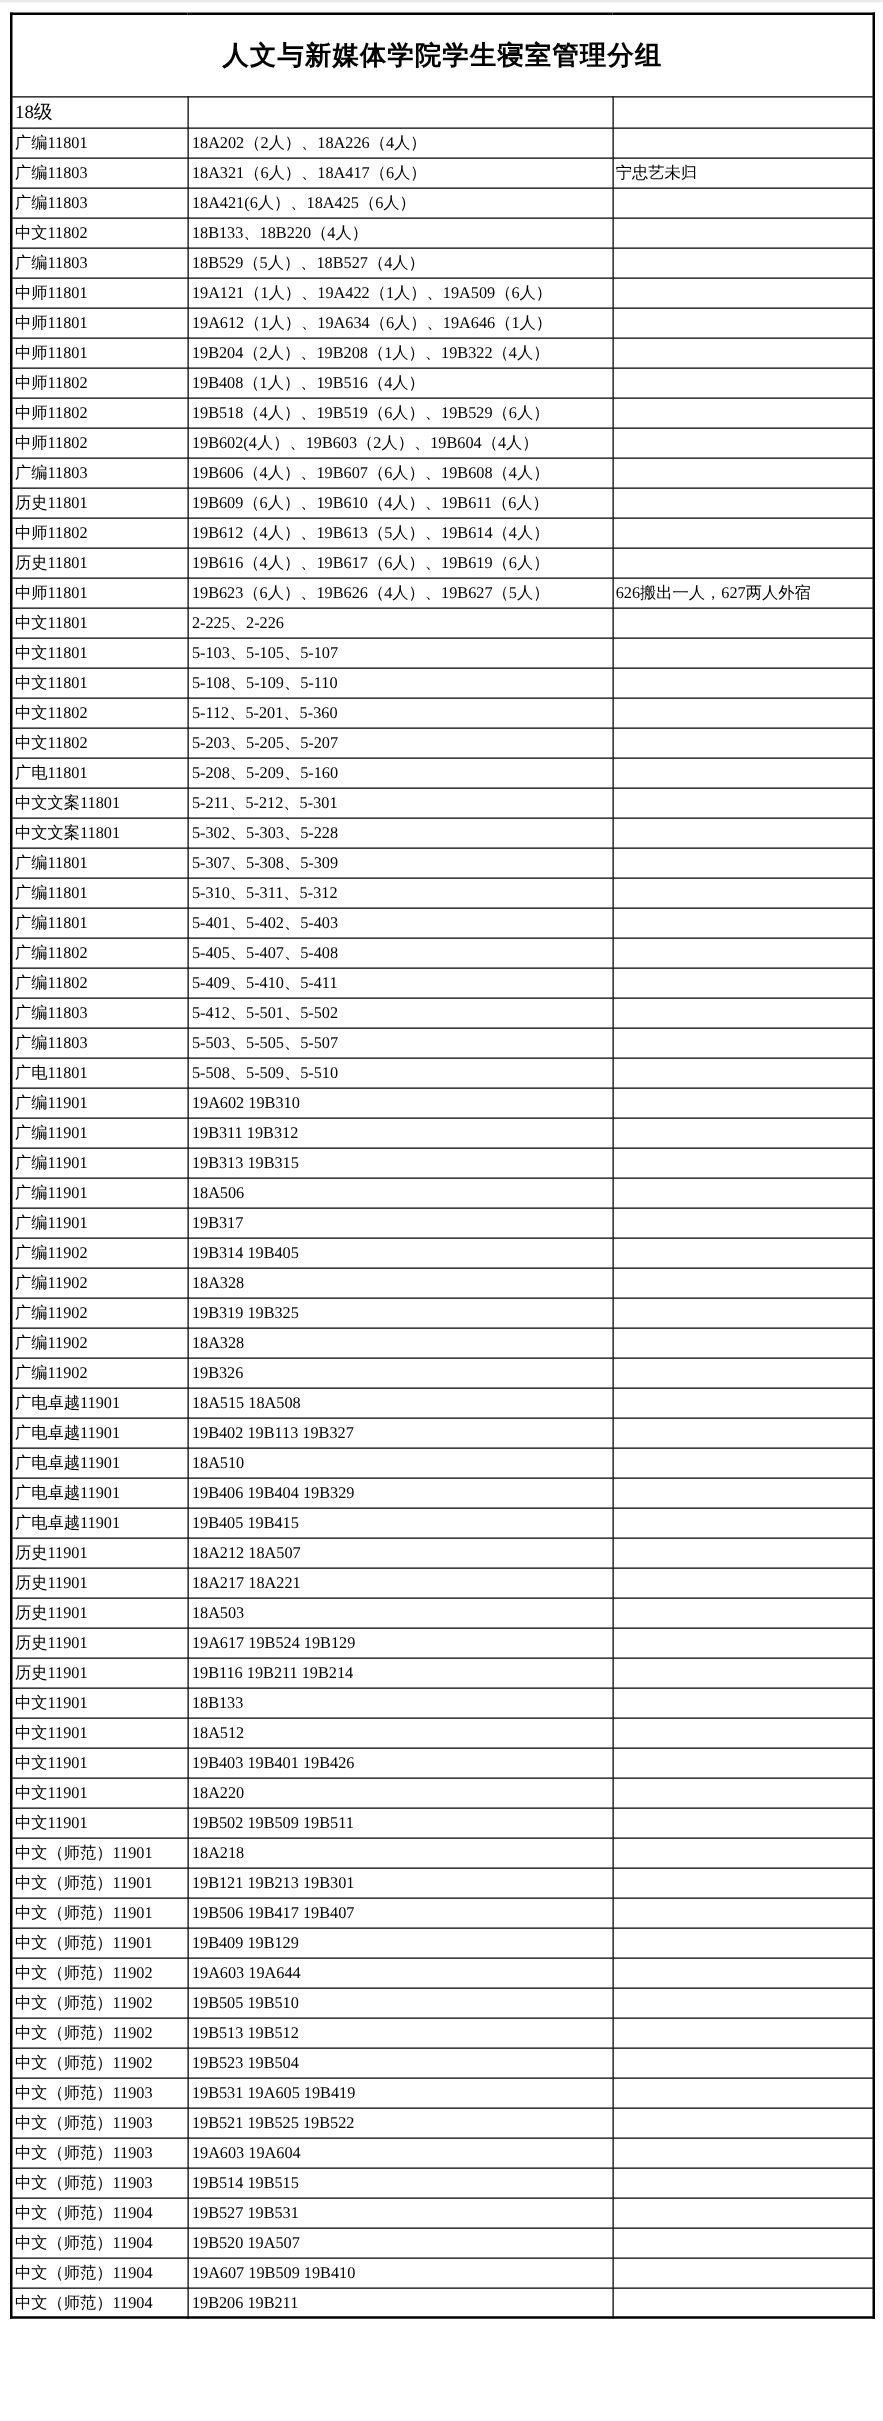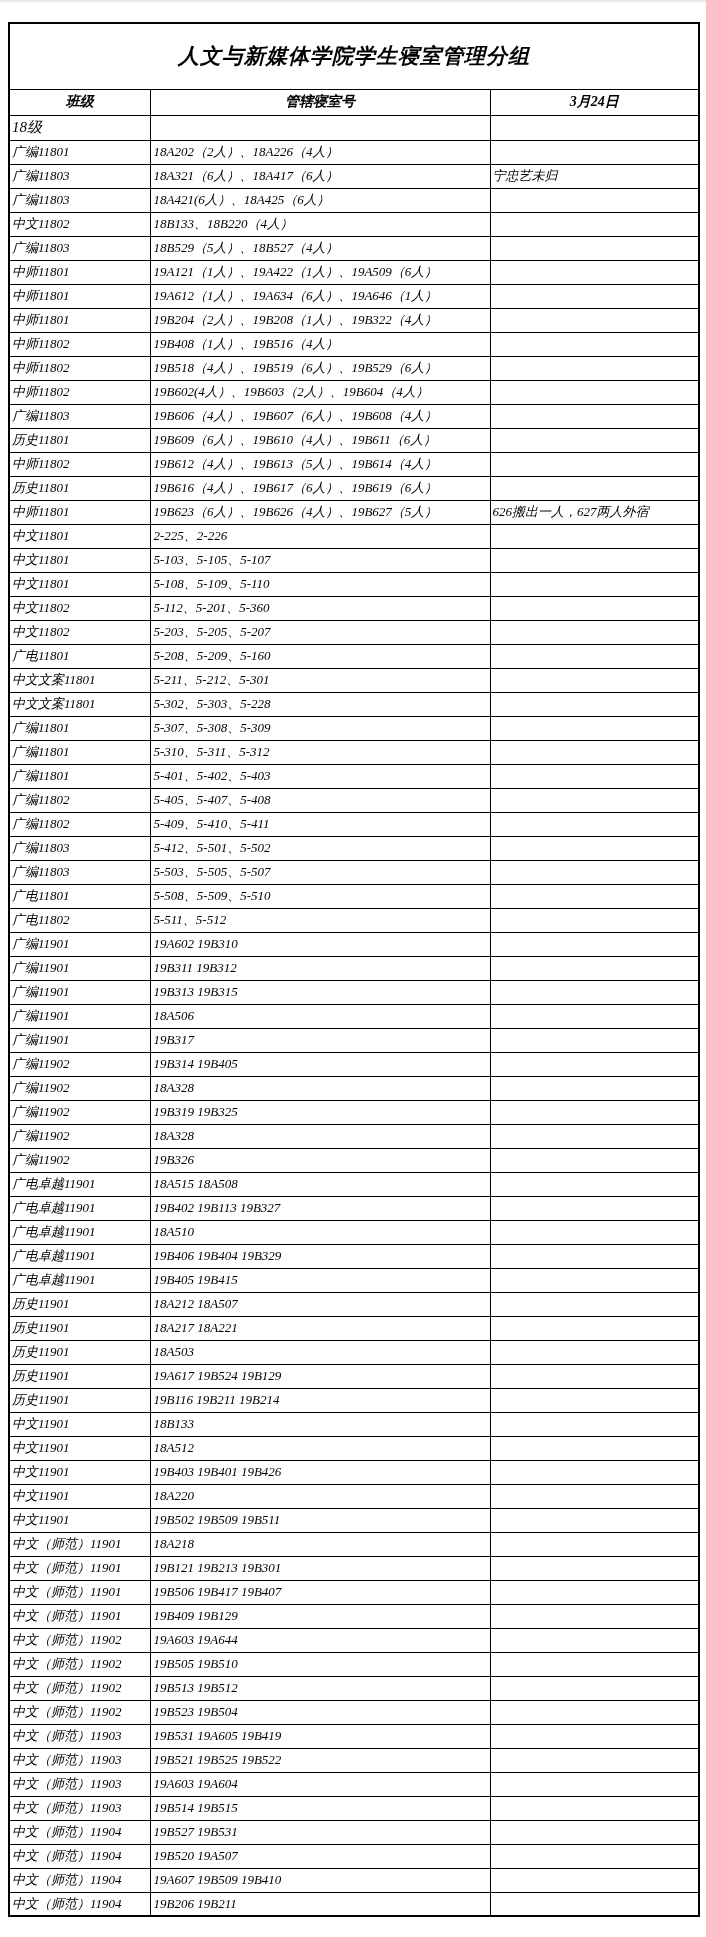--- a/index.html
+++ b/index.html
@@ -2,24 +2,23 @@
 <html><head>
 <meta charset="utf-8">
 <style>
   html,body { margin:0; padding:0; }
   body {
     width:706px; height:1937px; background:#ffffff; position:relative;
     font-family:"Liberation Serif","DejaVu Serif",serif; color:#000;
   }
   .top-edge { position:absolute; top:0; left:0; width:706px; height:2px; background:#e9e9e9; }
   table.dorm {
-    position:absolute; left:8px; top:22px; width:690px;
+    position:absolute; left:8px; top:10px; width:690px;
     border-collapse:collapse; table-layout:fixed;
     border:2px solid #000;
-    font-style:italic;
   }
   td, th {
     box-sizing:border-box;
     border:1px solid #000;
     padding:0; margin:0;
     overflow:hidden; white-space:nowrap;
     vertical-align:middle;
     font-weight:normal;
   }
   .title-row td {
@@ -44,25 +43,20 @@
 <table class="dorm">
   <colgroup>
     <col style="width:141px">
     <col style="width:340px">
     <col style="width:209px">
   </colgroup>
   <tbody id="table-body">
     <tr class="title-row">
       <td colspan="3">人文与新媒体学院学生寝室管理分组</td>
     </tr>
-    <tr class="head-row">
-      <th>班级</th>
-      <th>管辖寝室号</th>
-      <th>3月24日</th>
-    </tr>
   <tr class="section-row">
         <td class="cls-cell">18级</td>
         <td class="rooms-cell"></td>
         <td class="note-cell"></td>
       </tr>
       <tr class="data-row">
         <td class="cls-cell">广编11801</td>
         <td class="rooms-cell">18A202（2人）、18A226（4人）</td>
         <td class="note-cell"></td>
       </tr>
@@ -212,25 +206,20 @@
         <td class="note-cell"></td>
       </tr>
       <tr class="data-row">
         <td class="cls-cell">广编11803</td>
         <td class="rooms-cell">5-503、5-505、5-507</td>
         <td class="note-cell"></td>
       </tr>
       <tr class="data-row">
         <td class="cls-cell">广电11801</td>
         <td class="rooms-cell">5-508、5-509、5-510</td>
-        <td class="note-cell"></td>
-      </tr>
-      <tr class="data-row">
-        <td class="cls-cell">广电11802</td>
-        <td class="rooms-cell">5-511、5-512</td>
         <td class="note-cell"></td>
       </tr>
       <tr class="data-row">
         <td class="cls-cell">广编11901</td>
         <td class="rooms-cell">19A602 19B310</td>
         <td class="note-cell"></td>
       </tr>
       <tr class="data-row">
         <td class="cls-cell">广编11901</td>
         <td class="rooms-cell">19B311 19B312</td>

